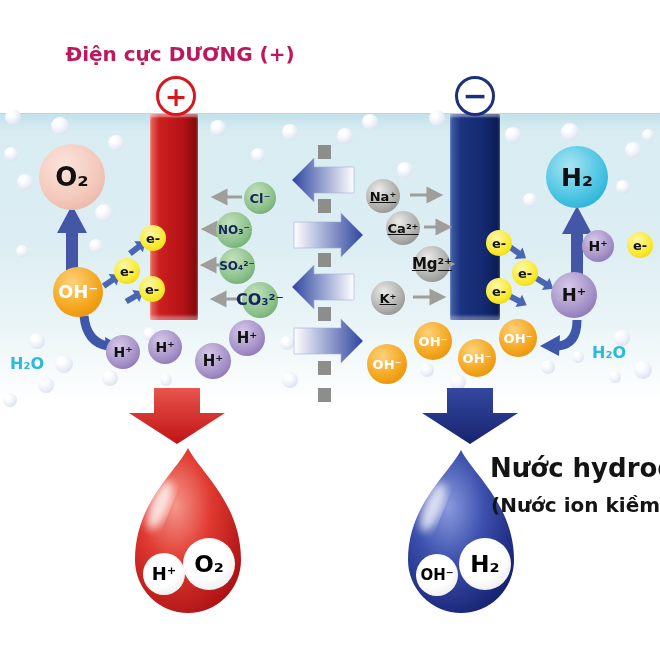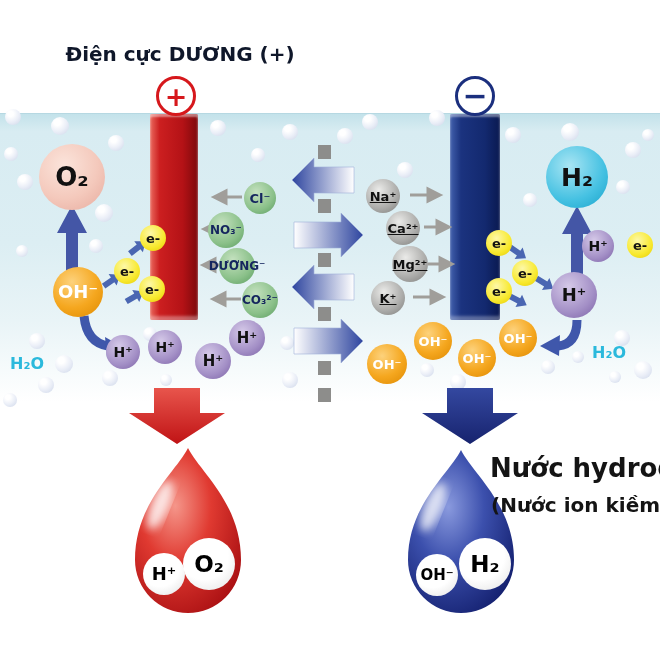--- a/index.html
+++ b/index.html
@@ -32,21 +32,21 @@
   }
   
   .terminal{
     position:absolute;width:34px;height:34px;border-radius:50%;background:#fff;
     display:flex;align-items:center;justify-content:center;font-weight:bold;line-height:1;
   }
   .terminal.pos{left:156px;top:76px;border:3px solid #d6181c;color:#d6181c;font-size:27px;}
   .terminal.neg{left:455px;top:76px;border:3px solid #1b2f7e;color:#1b2f7e;font-size:30px;}
   
   .header{
-    position:absolute;top:42px;font-weight:bold;font-size:20px;color:#0f172a;
+    position:absolute;top:42px;font-weight:bold;font-size:20px;color:#be185d;
     text-align:center;white-space:nowrap;letter-spacing:0px;
   }
   
   .ion{
     position:absolute;border-radius:50%;display:flex;align-items:center;justify-content:center;
     font-weight:bold;color:#111;line-height:1;white-space:nowrap;
   }
   .pink  {background:radial-gradient(circle at 38% 32%,#fbe4db 0%,#f4c9bc 55%,#e6aa9d 100%);}
   .cyan  {background:radial-gradient(circle at 38% 32%,#a8e5f3 0%,#45c1e2 60%,#17a2ca 100%);}
   .orange{background:radial-gradient(circle at 38% 30%,#fdd27c 0%,#f5a71f 55%,#dd8800 100%);color:#ffffff;}
@@ -232,29 +232,29 @@
   <div class="ion pink" style="left:39px;top:144px;width:66px;height:66px;font-size:26px">O₂</div>
   <div class="ion orange" style="left:53px;top:267px;width:50px;height:50px;font-size:18px">OH⁻</div>
   <div class="ion yellow" style="left:140px;top:225px;width:26px;height:26px;font-size:13px">e-</div>
   <div class="ion yellow" style="left:114px;top:258px;width:26px;height:26px;font-size:13px">e-</div>
   <div class="ion yellow" style="left:139px;top:276px;width:26px;height:26px;font-size:13px">e-</div>
   <div class="ion purple" style="left:106px;top:335px;width:34px;height:34px;font-size:14px">H⁺</div>
   <div class="ion purple" style="left:148px;top:330px;width:34px;height:34px;font-size:14px">H⁺</div>
   <div class="ion purple" style="left:195px;top:343px;width:36px;height:36px;font-size:15px">H⁺</div>
   <div class="ion purple" style="left:229px;top:320px;width:36px;height:36px;font-size:15px">H⁺</div>
   <div class="ion green" style="left:244px;top:182px;width:32px;height:32px;font-size:13px">Cl⁻</div>
-  <div class="ion green" style="left:208px;top:212px;width:36px;height:36px;font-size:12px">NO₃⁻</div>
-  <div class="ion green" style="left:219px;top:248px;width:36px;height:36px;font-size:12px">DƯƠNG⁻</div>
-  <div class="ion green" style="left:242px;top:282px;width:36px;height:36px;font-size:12px">CO₃²⁻</div>
+  <div class="ion green" style="left:216px;top:212px;width:36px;height:36px;font-size:12px">NO₃⁻</div>
+  <div class="ion green" style="left:219px;top:248px;width:36px;height:36px;font-size:12px">SO₄²⁻</div>
+  <div class="ion green" style="left:242px;top:282px;width:36px;height:36px;font-size:16px">CO₃²⁻</div>
   <div class="water-label" style="left:10px;top:354px;">H₂O</div>
 
   <div class="ion cyan" style="left:546px;top:146px;width:62px;height:62px;font-size:25px">H₂</div>
   <div class="ion gray" style="left:366px;top:179px;width:34px;height:34px;font-size:13px">Na⁺</div>
   <div class="ion gray" style="left:386px;top:211px;width:34px;height:34px;font-size:13px">Ca²⁺</div>
-  <div class="ion gray" style="left:392px;top:246px;width:36px;height:36px;font-size:13px">Mg²⁺</div>
+  <div class="ion gray" style="left:414px;top:246px;width:36px;height:36px;font-size:15px">Mg²⁺</div>
   <div class="ion gray" style="left:371px;top:281px;width:34px;height:34px;font-size:13px">K⁺</div>
   <div class="ion yellow" style="left:486px;top:230px;width:26px;height:26px;font-size:13px">e-</div>
   <div class="ion yellow" style="left:512px;top:260px;width:26px;height:26px;font-size:13px">e-</div>
   <div class="ion yellow" style="left:486px;top:278px;width:26px;height:26px;font-size:13px">e-</div>
   <div class="ion yellow" style="left:627px;top:232px;width:26px;height:26px;font-size:13px">e-</div>
   <div class="ion purple" style="left:582px;top:230px;width:32px;height:32px;font-size:14px">H⁺</div>
   <div class="ion purple" style="left:551px;top:272px;width:46px;height:46px;font-size:18px">H⁺</div>
   <div class="ion orange" style="left:367px;top:344px;width:40px;height:40px;font-size:13px">OH⁻</div>
   <div class="ion orange" style="left:414px;top:322px;width:38px;height:38px;font-size:13px">OH⁻</div>
   <div class="ion orange" style="left:458px;top:339px;width:38px;height:38px;font-size:13px">OH⁻</div>

